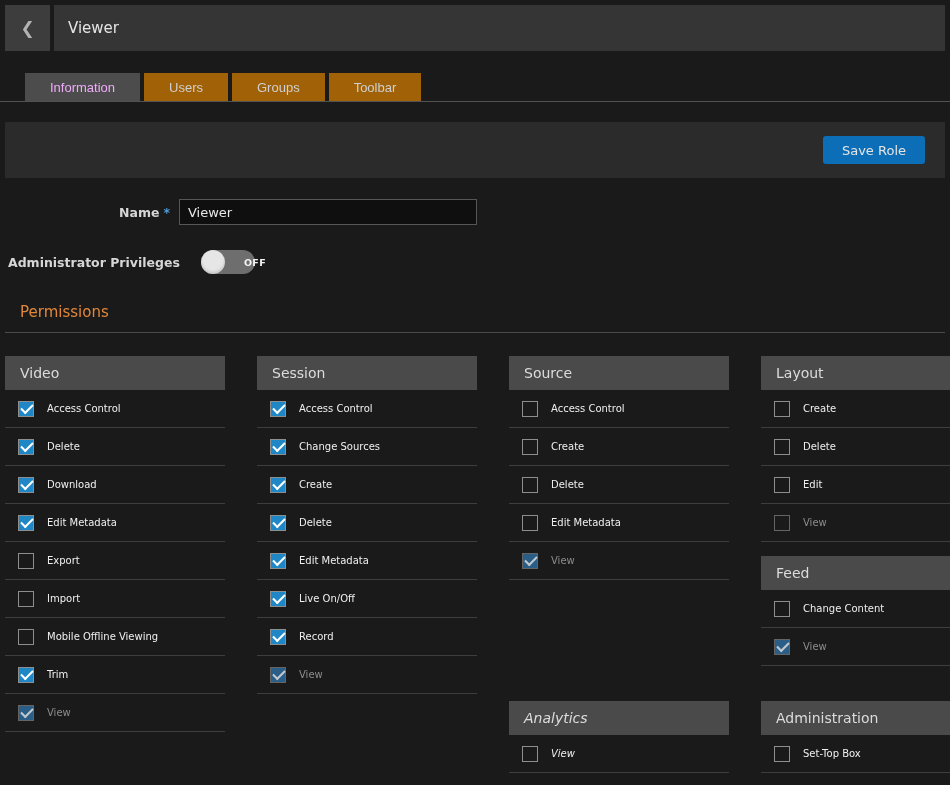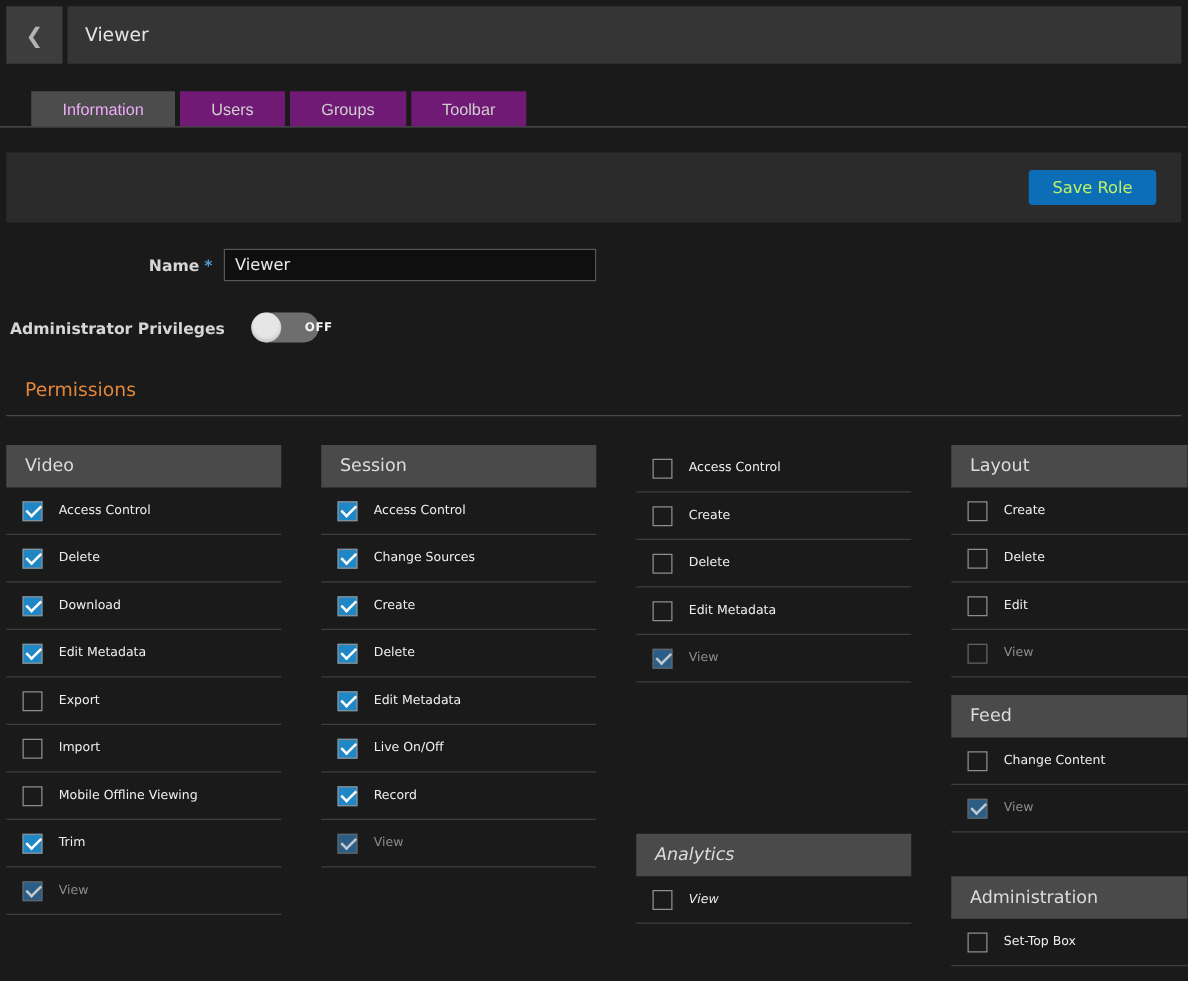--- a/index.html
+++ b/index.html
@@ -33,30 +33,30 @@
     flex:1;background:var(--bar);display:flex;align-items:center;
     padding-left:14px;font-size:15px;color:#e4e4e4;
   }
   
   .tabs-row{
     margin-top:22px;padding-left:25px;display:flex;gap:4px;
     border-bottom:1px solid #525252;height:29px;
   }
   .tab{
     height:28px;padding:0 25px;display:flex;align-items:center;
-    background:#701a75;color:#cfcfcf;font-size:13px;cursor:pointer;border:none;
+    background:#a16207;color:#cfcfcf;font-size:13px;cursor:pointer;border:none;
   }
   .tab.active{background:#4c4c4c;color:#f0abfc;}
   
   .save-band{
     margin:20px 5px 0 5px;height:56px;background:var(--band);
     display:flex;align-items:center;justify-content:flex-end;padding-right:20px;
   }
   .save-btn{
-    background:var(--button-blue);color:#bef264;border:none;border-radius:3px;
+    background:var(--button-blue);color:#e5e5e5;border:none;border-radius:3px;
     height:28px;padding:0 19px;font-size:13px;cursor:pointer;
     font-family:"DejaVu Sans","Liberation Sans",sans-serif;
   }
   
   .form-row{display:flex;align-items:center;}
   .name-row{margin-top:21px;}
   .name-label-wrap{
     width:170px;text-align:right;font-size:12.5px;font-weight:bold;color:#d6d6d6;
   }
   .req{color:var(--required-blue);font-weight:bold;margin-left:4px;}
@@ -230,20 +230,21 @@
           <span class="perm-label">Record</span>
         </div>
         <div class="perm-item disabled">
           <span class="cb checked disabled"></span>
           <span class="perm-label">View</span>
         </div>
       </div>
     </div>
     <div class="perm-col">
       <div class="perm-section sec-source">
+        <div class="perm-header">Source</div>
         <div class="perm-item">
           <span class="cb"></span>
           <span class="perm-label">Access Control</span>
         </div>
         <div class="perm-item">
           <span class="cb"></span>
           <span class="perm-label">Create</span>
         </div>
         <div class="perm-item">
           <span class="cb"></span>

